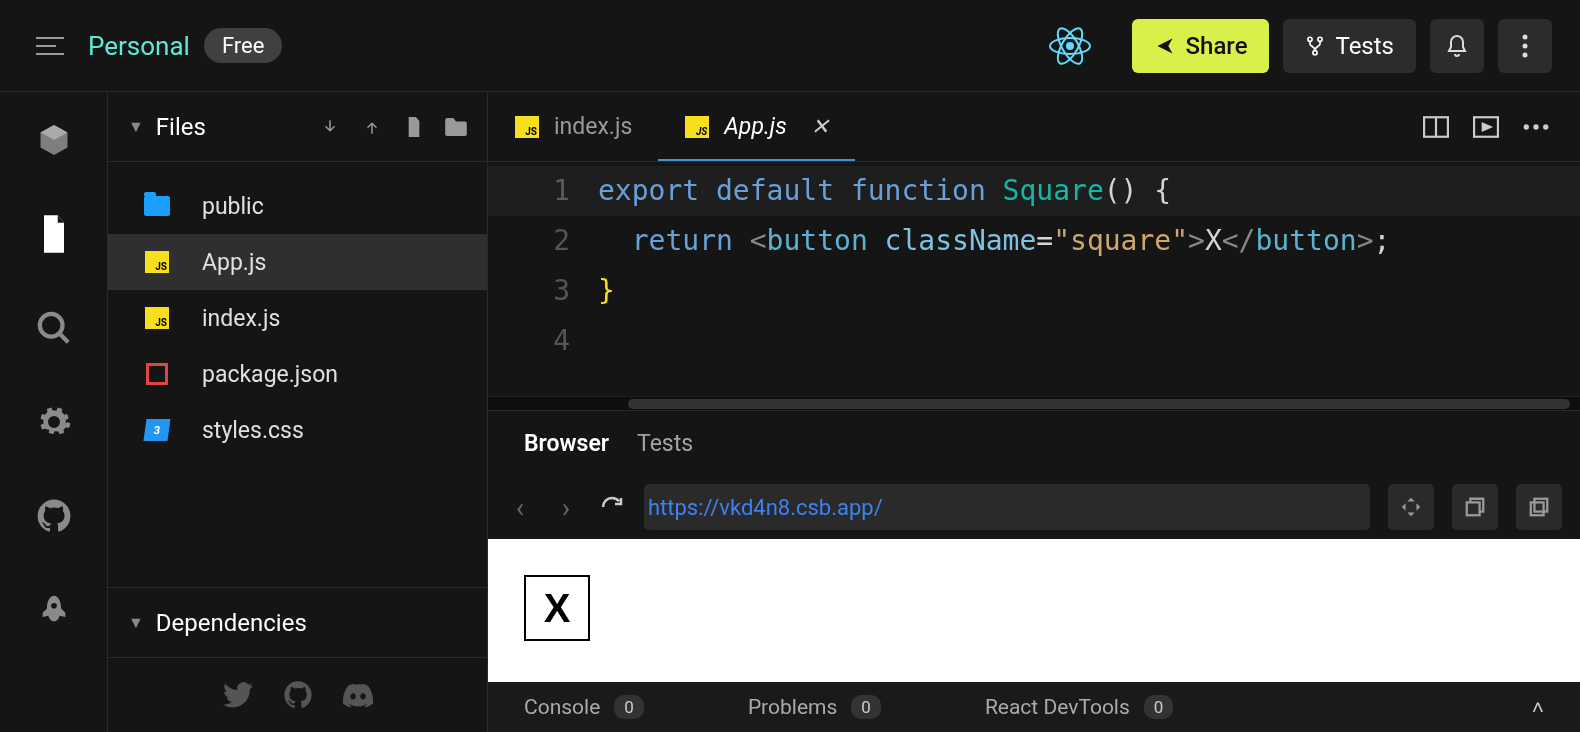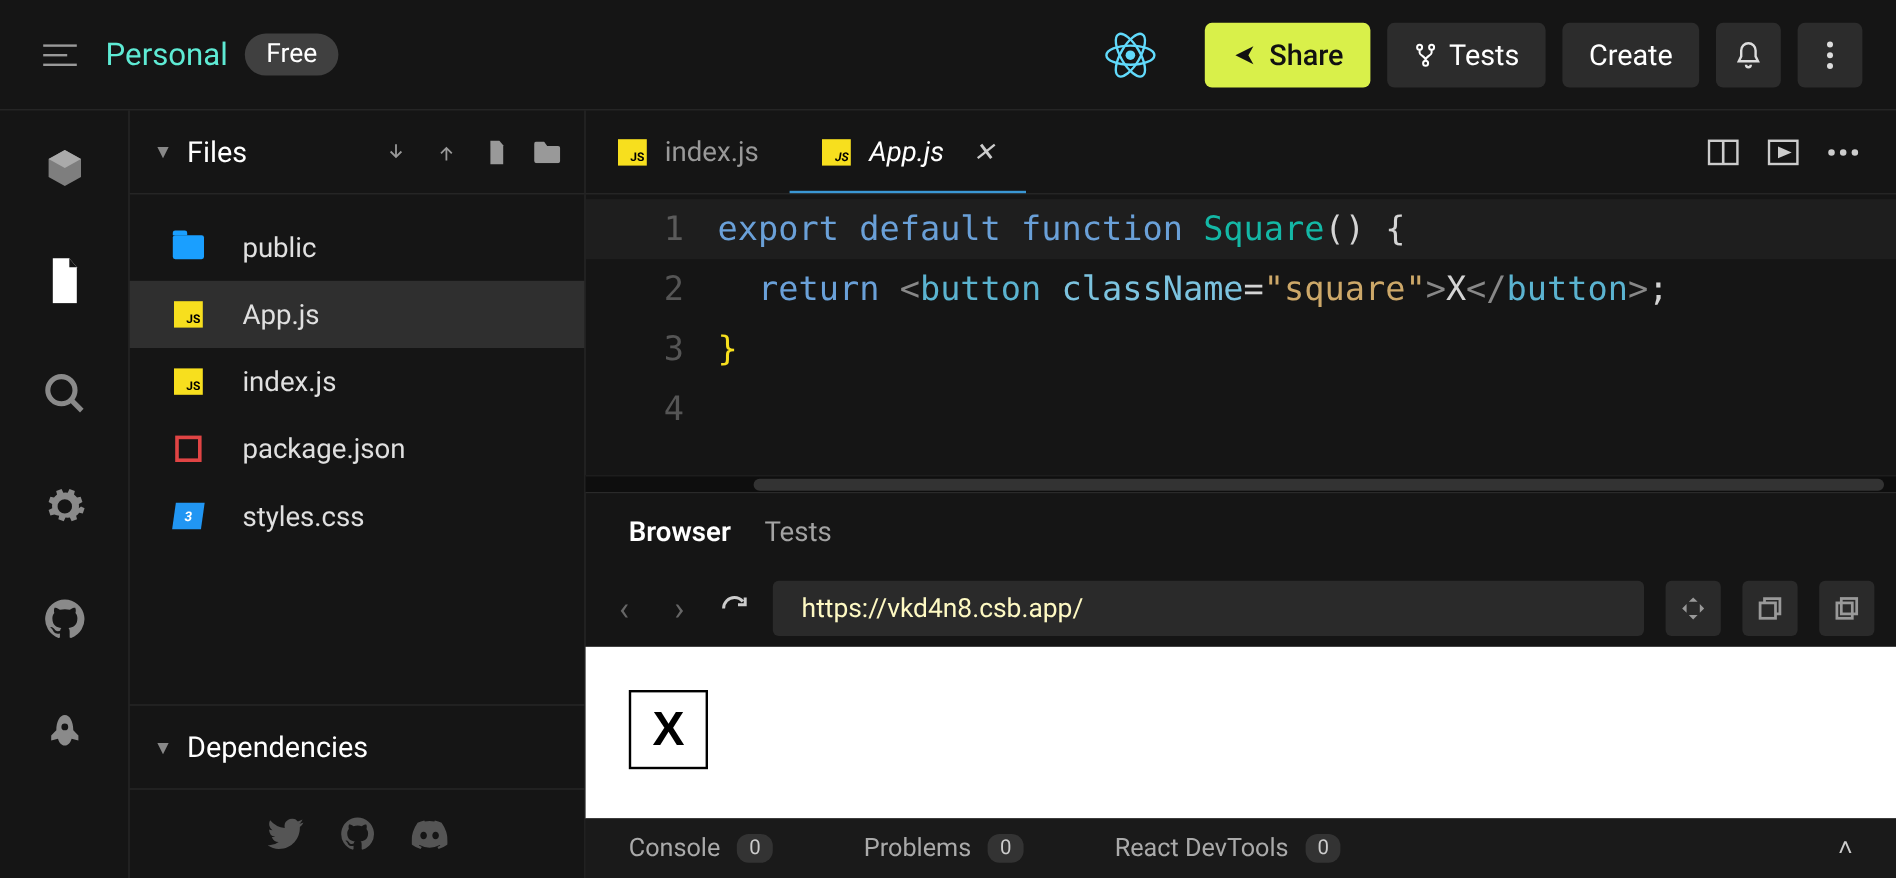--- a/index.html
+++ b/index.html
@@ -89,26 +89,26 @@
 .code-scroll-thumb{position:absolute;left:140px;right:10px;top:2px;height:10px;background:#333;border-radius:5px;}
 
 
 .preview-panel { flex:1; display:flex; flex-direction:column; border-top:1px solid #2a2a2a;}
 .preview-tabs { height: 64px; display:flex; align-items:center; padding:0 36px; gap:28px; font-size:23px;}
 .preview-tab { color:#a3a3a3; cursor:pointer;}
 .preview-tab.active { color:#fff; font-weight:600;}
 .browser-bar { height: 64px; display:flex; align-items:center; padding:0 18px; gap:18px;}
 .nav-arrow { color:#666; width:28px; text-align:center; cursor:pointer; font-size:28px;}
 .reload-ico { color:#ccc; cursor:pointer; width:28px;display:flex;align-items:center;justify-content:center;}
-.url-bar { flex:1; background:#2a2a2a; height:46px; border-radius:5px; display:flex; align-items:center; padding:0 24px; font-size:22px; color:#fef9c3;}
+.url-bar { flex:1; background:#2a2a2a; height:46px; border-radius:5px; display:flex; align-items:center; padding:0 4px; font-size:22px; color:#3b82f6;}
 .browser-action { width:46px;height:46px;background:#2a2a2a;border-radius:5px;display:flex;align-items:center;justify-content:center;cursor:pointer;color:#aaa;}
 .preview-content { flex:1; background:#fff; display:flex; align-items:flex-start; padding:36px;}
 .square-btn { width:66px;height:66px;border:2px solid #000;background:#fff;display:flex;align-items:center;justify-content:center;font-size:40px;font-weight:bold;color:#000;font-family:Arial,sans-serif;}
 
-.bottom-bar { height: 50px; background:#1a1a1a; display:flex; align-items:center; padding:0 36px; gap:76px; font-size:21px; color:#aaa;}
+.bottom-bar { height: 50px; background:#1a1a1a; display:flex; align-items:center; padding:0 36px; gap:104px; font-size:21px; color:#aaa;}
 .bottom-item { display:flex; align-items:center; gap:14px; cursor:pointer;}
 .count-badge { background:#333; color:#ccc; border-radius:10px; padding:0 10px; font-size:17px; height:24px; display:flex;align-items:center;}
 .bottom-spacer{flex:1;}
 .bottom-caret{color:#ccc;cursor:pointer;}
 </style>
 </head>
 <body>
 
 <div class="topbar">
   <div class="hamburger">
@@ -135,23 +135,20 @@
   </div>
   <div class="btn btn-dark">
     <svg width="20" height="24" viewBox="0 0 24 24" fill="none" stroke="#fff" stroke-width="2">
         <circle cx="6" cy="4" r="2.5"></circle>
         <circle cx="18" cy="4" r="2.5"></circle>
         <circle cx="12" cy="20" r="2.5"></circle>
         <path d="M6 6.5v3c0 3 6 3 6 8M18 6.5v3c0 3-6 3-6 8"></path>
       </svg>
     <span>Tests</span>
   </div>
-  <div class="btn btn-dark">
-    <span>Create</span>
-  </div>
   <div class="icon-btn">
     <svg width="24" height="26" viewBox="0 0 24 24" fill="none" stroke="#ddd" stroke-width="2">
         <path d="M6 8a6 6 0 1112 0v5l2 4H4l2-4zM10 20a2 2 0 004 0"></path>
       </svg>
   </div>
   <div class="icon-btn">
     <svg width="6" height="26" viewBox="0 0 6 24" fill="#ddd">
         <circle cx="3" cy="3" r="2.5"></circle>
         <circle cx="3" cy="12" r="2.5"></circle>
         <circle cx="3" cy="21" r="2.5"></circle>

